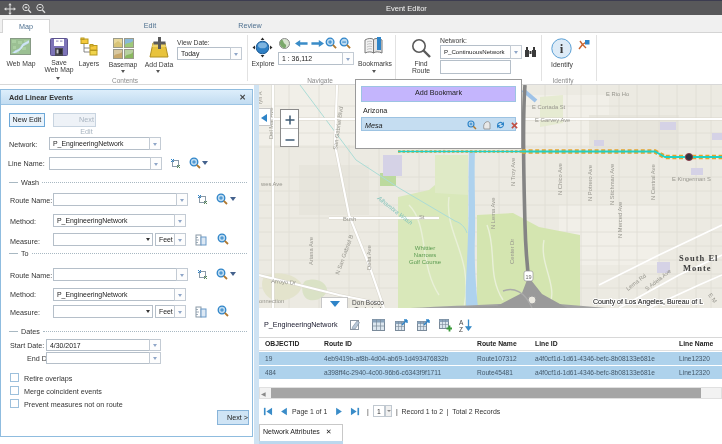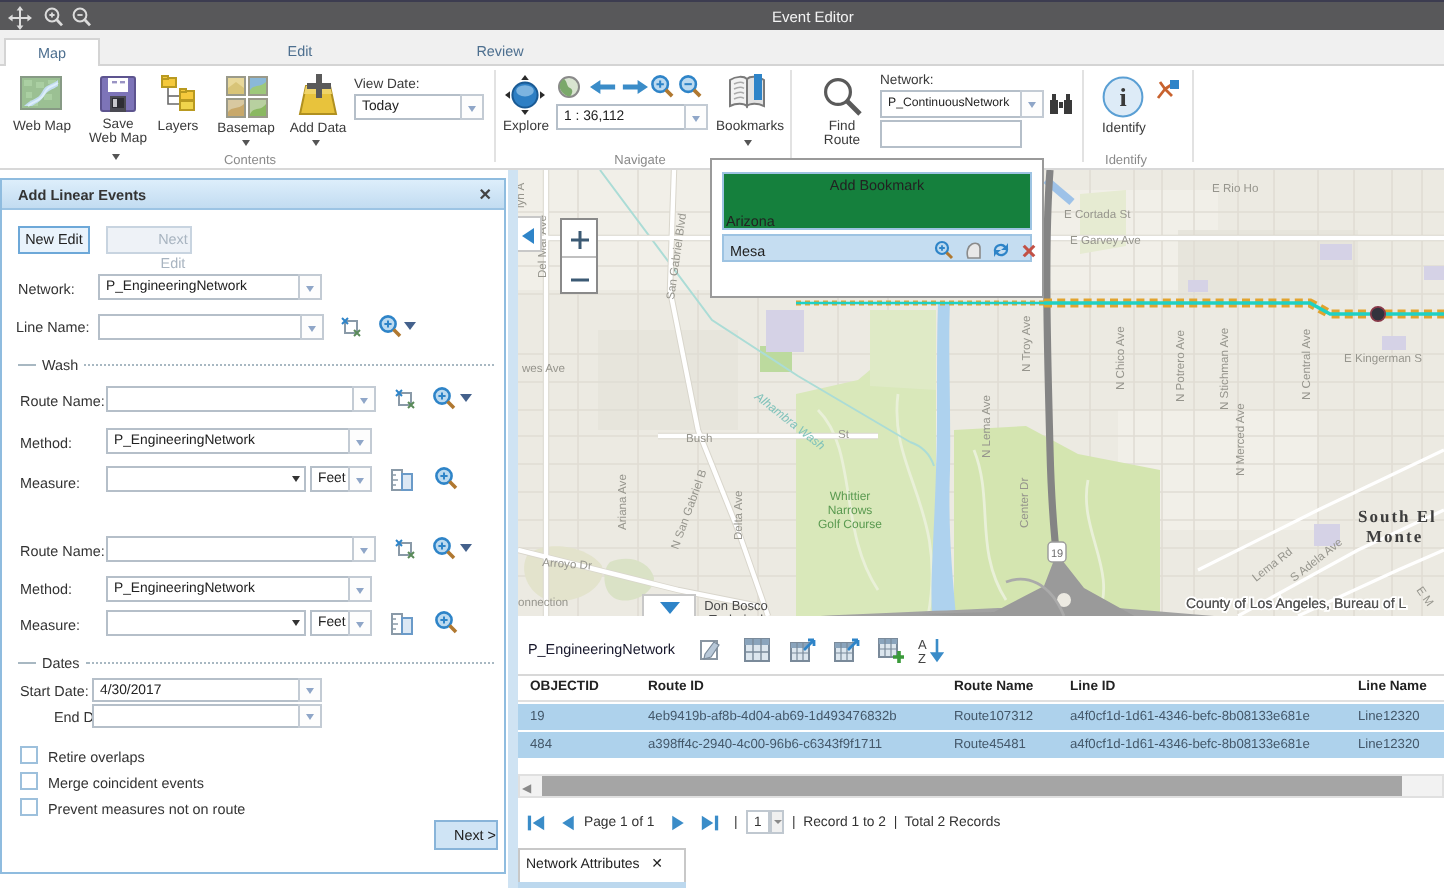--- a/index.html
+++ b/index.html
@@ -286,20 +286,21 @@
       <rect x="1" y="1" width="5" height="10" fill="#fff" stroke="#8a9aa8"></rect>
       <path d="M1 3.5 h2 M1 6 h3 M1 8.5 h2" stroke="#8a9aa8" stroke-width="0.8"></path>
       <rect x="6" y="3" width="5" height="8" fill="#dce8f4" stroke="#6a9ac8"></rect>
     </svg>
     <svg class="abs" style="left:216px;top:143px" width="12" height="12" viewBox="0 0 12 12">
       <circle cx="5" cy="5" r="3.8" fill="#bcdaf0" stroke="#2e84c8" stroke-width="1.3"></circle>
       <path d="M7.8 7.8 L11 11" stroke="#b07830" stroke-width="1.8"></path>
       <path d="M3.2 5 h3.6 M5 3.2 v3.6" stroke="#2e84c8" stroke-width="1"></path>
     </svg>
 
+    <div class="sep" style="top:159px;">To</div>
     <div class="plabel" style="left:9px;top:181px;">Route Name:</div>
     <div class="pinput" style="left:52px;top:178px;width:124px;height:13px;"></div>
     <div class="dbtn" style="left:175px;top:178px;height:13px;"></div>
     <svg class="abs" style="left:196px;top:179px" width="11" height="11" viewBox="0 0 11 11">
       <rect x="2.5" y="2.5" width="6" height="6" fill="none" stroke="#8a9aa8"></rect>
       <path d="M1 4 L4 1 M1 1 L4 4" stroke="#2e84c8" stroke-width="1"></path>
       <path d="M7 10 L10 7 M7 7 L10 10" stroke="#5a8a5a" stroke-width="1"></path>
     </svg>
     <svg class="abs" style="left:215px;top:178px" width="12" height="12" viewBox="0 0 12 12">
       <circle cx="5" cy="5" r="3.8" fill="#bcdaf0" stroke="#2e84c8" stroke-width="1.3"></circle>
@@ -492,23 +493,23 @@
     <div class="abs" style="left:0px;top:23px;width:12px;height:18px;background:#fff;border:1px solid #c8c8c8;border-left:none;">
       <div class="abs" style="left:2px;top:5px;width:0;height:0;border-top:4px solid transparent;border-bottom:4px solid transparent;border-right:6px solid #2e84c8;"></div>
     </div>
     
     <div class="abs" style="left:62px;top:212px;width:27px;height:11px;background:#fff;border:1px solid #c8c8c8;border-bottom:none;">
       <div class="abs" style="left:8px;top:3px;width:0;height:0;border-left:5px solid transparent;border-right:5px solid transparent;border-top:6px solid #2e84c8;"></div>
     </div>
   </div>
 
   <div class="abs" style="left:355px;top:79px;width:167px;height:70px;background:#fff;border:1px solid #9a9a9a;z-index:30;">
-    <div class="abs" style="left:5px;top:6px;width:155px;height:29px;background:#15803d;border:1px solid #9dc3e2;font-size:7.2px;color:#222;text-align:center;line-height:11px;">Add Bookmark</div>
+    <div class="abs" style="left:5px;top:6px;width:155px;height:16px;background:#c4b5fd;border:1px solid #9dc3e2;font-size:7.2px;color:#222;text-align:center;line-height:11px;">Add Bookmark</div>
     <div class="abs" style="left:7px;top:26px;font-size:7.2px;color:#222;">Arizona</div>
-    <div class="abs" style="left:5px;top:37px;width:155px;height:14px;background:#c5ddf1;border:1px solid #9dc3e2;">
+    <div class="abs" style="left:5px;top:37px;width:155px;height:14px;background:#c5ddf1;border:1px solid #9dc3e2;font-style:italic;">
       <div class="abs" style="left:3px;top:3px;font-size:7.2px;color:#222;">Mesa</div>
       <svg class="abs" style="left:105px;top:2px" width="10" height="10" viewBox="0 0 10 10">
         <circle cx="4" cy="4" r="3" fill="#bcdaf0" stroke="#2e84c8" stroke-width="1.1"></circle>
         <path d="M2.6 4 h2.8 M4 2.6 v2.8" stroke="#2e84c8" stroke-width="0.9"></path>
         <path d="M6.3 6.3 L9 9" stroke="#b07830" stroke-width="1.5"></path>
       </svg>
       <svg class="abs" style="left:120px;top:2px" width="10" height="10" viewBox="0 0 10 10">
         <path d="M2 9 C1 6 2 3 4 2 C6 1 8 2 8 4 L8 9 Z" fill="#e8e8e8" stroke="#8a8a8a" stroke-width="0.8"></path>
       </svg>
       <svg class="abs" style="left:133px;top:2px" width="11" height="10" viewBox="0 0 11 10">

